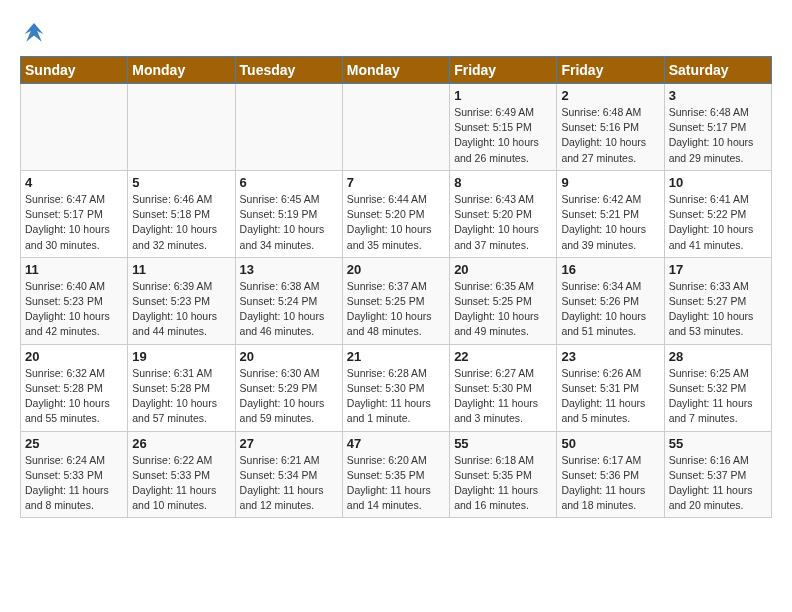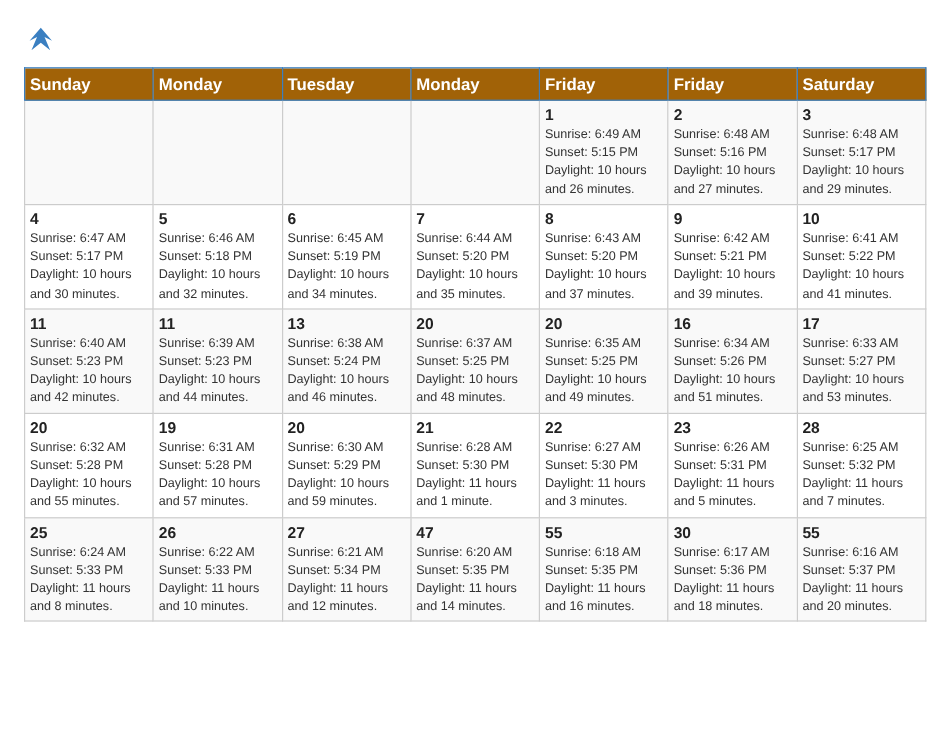--- a/index.html
+++ b/index.html
@@ -242,21 +242,21 @@
         </td>
         <td>
           <div class="day-number">47</div>
           <div class="day-info">Sunrise: 6:20 AM<br>Sunset: 5:35 PM<br>Daylight: 11 hours<br>and 14 minutes.</div>
         </td>
         <td>
           <div class="day-number">55</div>
           <div class="day-info">Sunrise: 6:18 AM<br>Sunset: 5:35 PM<br>Daylight: 11 hours<br>and 16 minutes.</div>
         </td>
         <td>
-          <div class="day-number">30</div>
+          <div class="day-number">50</div>
           <div class="day-info">Sunrise: 6:17 AM<br>Sunset: 5:36 PM<br>Daylight: 11 hours<br>and 18 minutes.</div>
         </td>
         <td>
           <div class="day-number">55</div>
           <div class="day-info">Sunrise: 6:16 AM<br>Sunset: 5:37 PM<br>Daylight: 11 hours<br>and 20 minutes.</div>
         </td>
       </tr>
     </tbody>
 </table>
 

